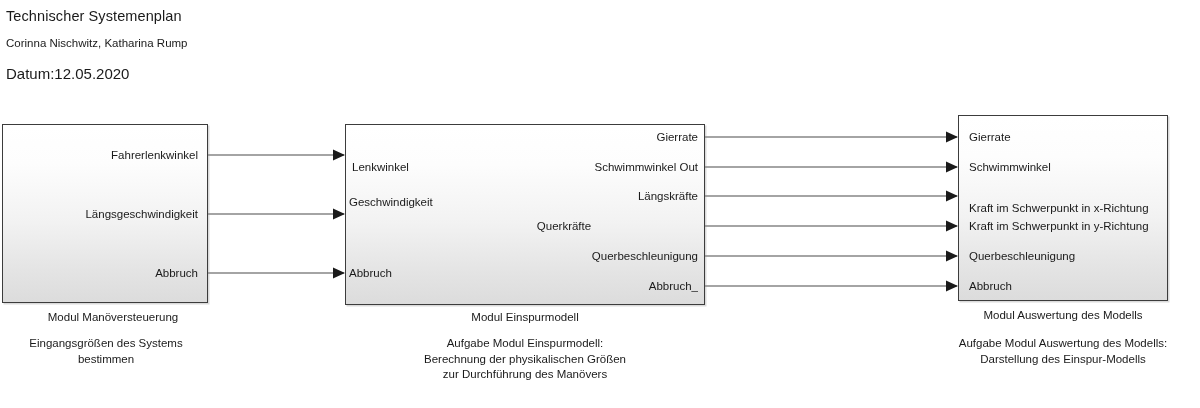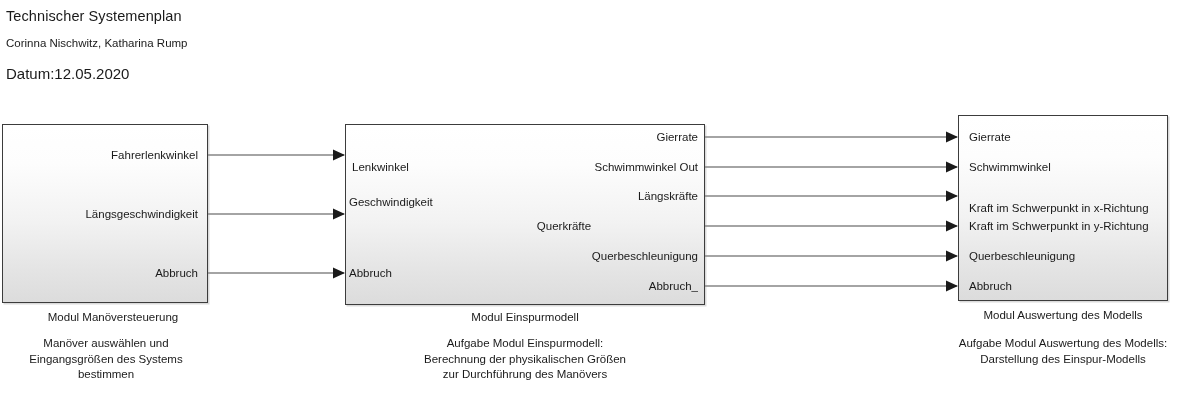--- a/index.html
+++ b/index.html
@@ -143,21 +143,20 @@
 
   <div class="block" id="block-manoever"></div>
 
   <div class="port-label port-out" style="left:12px; top:149px; width:186px;">Fahrerlenkwinkel</div>
   <div class="port-label port-out" style="left:12px; top:208px; width:186px;">Längsgeschwindigkeit</div>
   <div class="port-label port-out" style="left:12px; top:267px; width:186px;">Abbruch</div>
 
   <div class="block-caption" style="left:0px; top:310px; width:210px;margin-left:8px;">Modul Manöversteuerung</div>
 
   <div class="block-task" style="left:0px; top:336px; width:212px;">
-    <div>Manöver auswählen und</div>
     <div>Eingangsgrößen des Systems</div>
     <div>bestimmen</div>
   </div>
 
   <div class="block" id="block-einspur"></div>
 
   <div class="port-label port-in" style="left:352px; top:149px;margin-top:12px;">Lenkwinkel</div>
   <div class="port-label port-in" style="left:349px; top:196px;">Geschwindigkeit</div>
   <div class="port-label port-in" style="left:349px; top:267px;">Abbruch</div>
 

